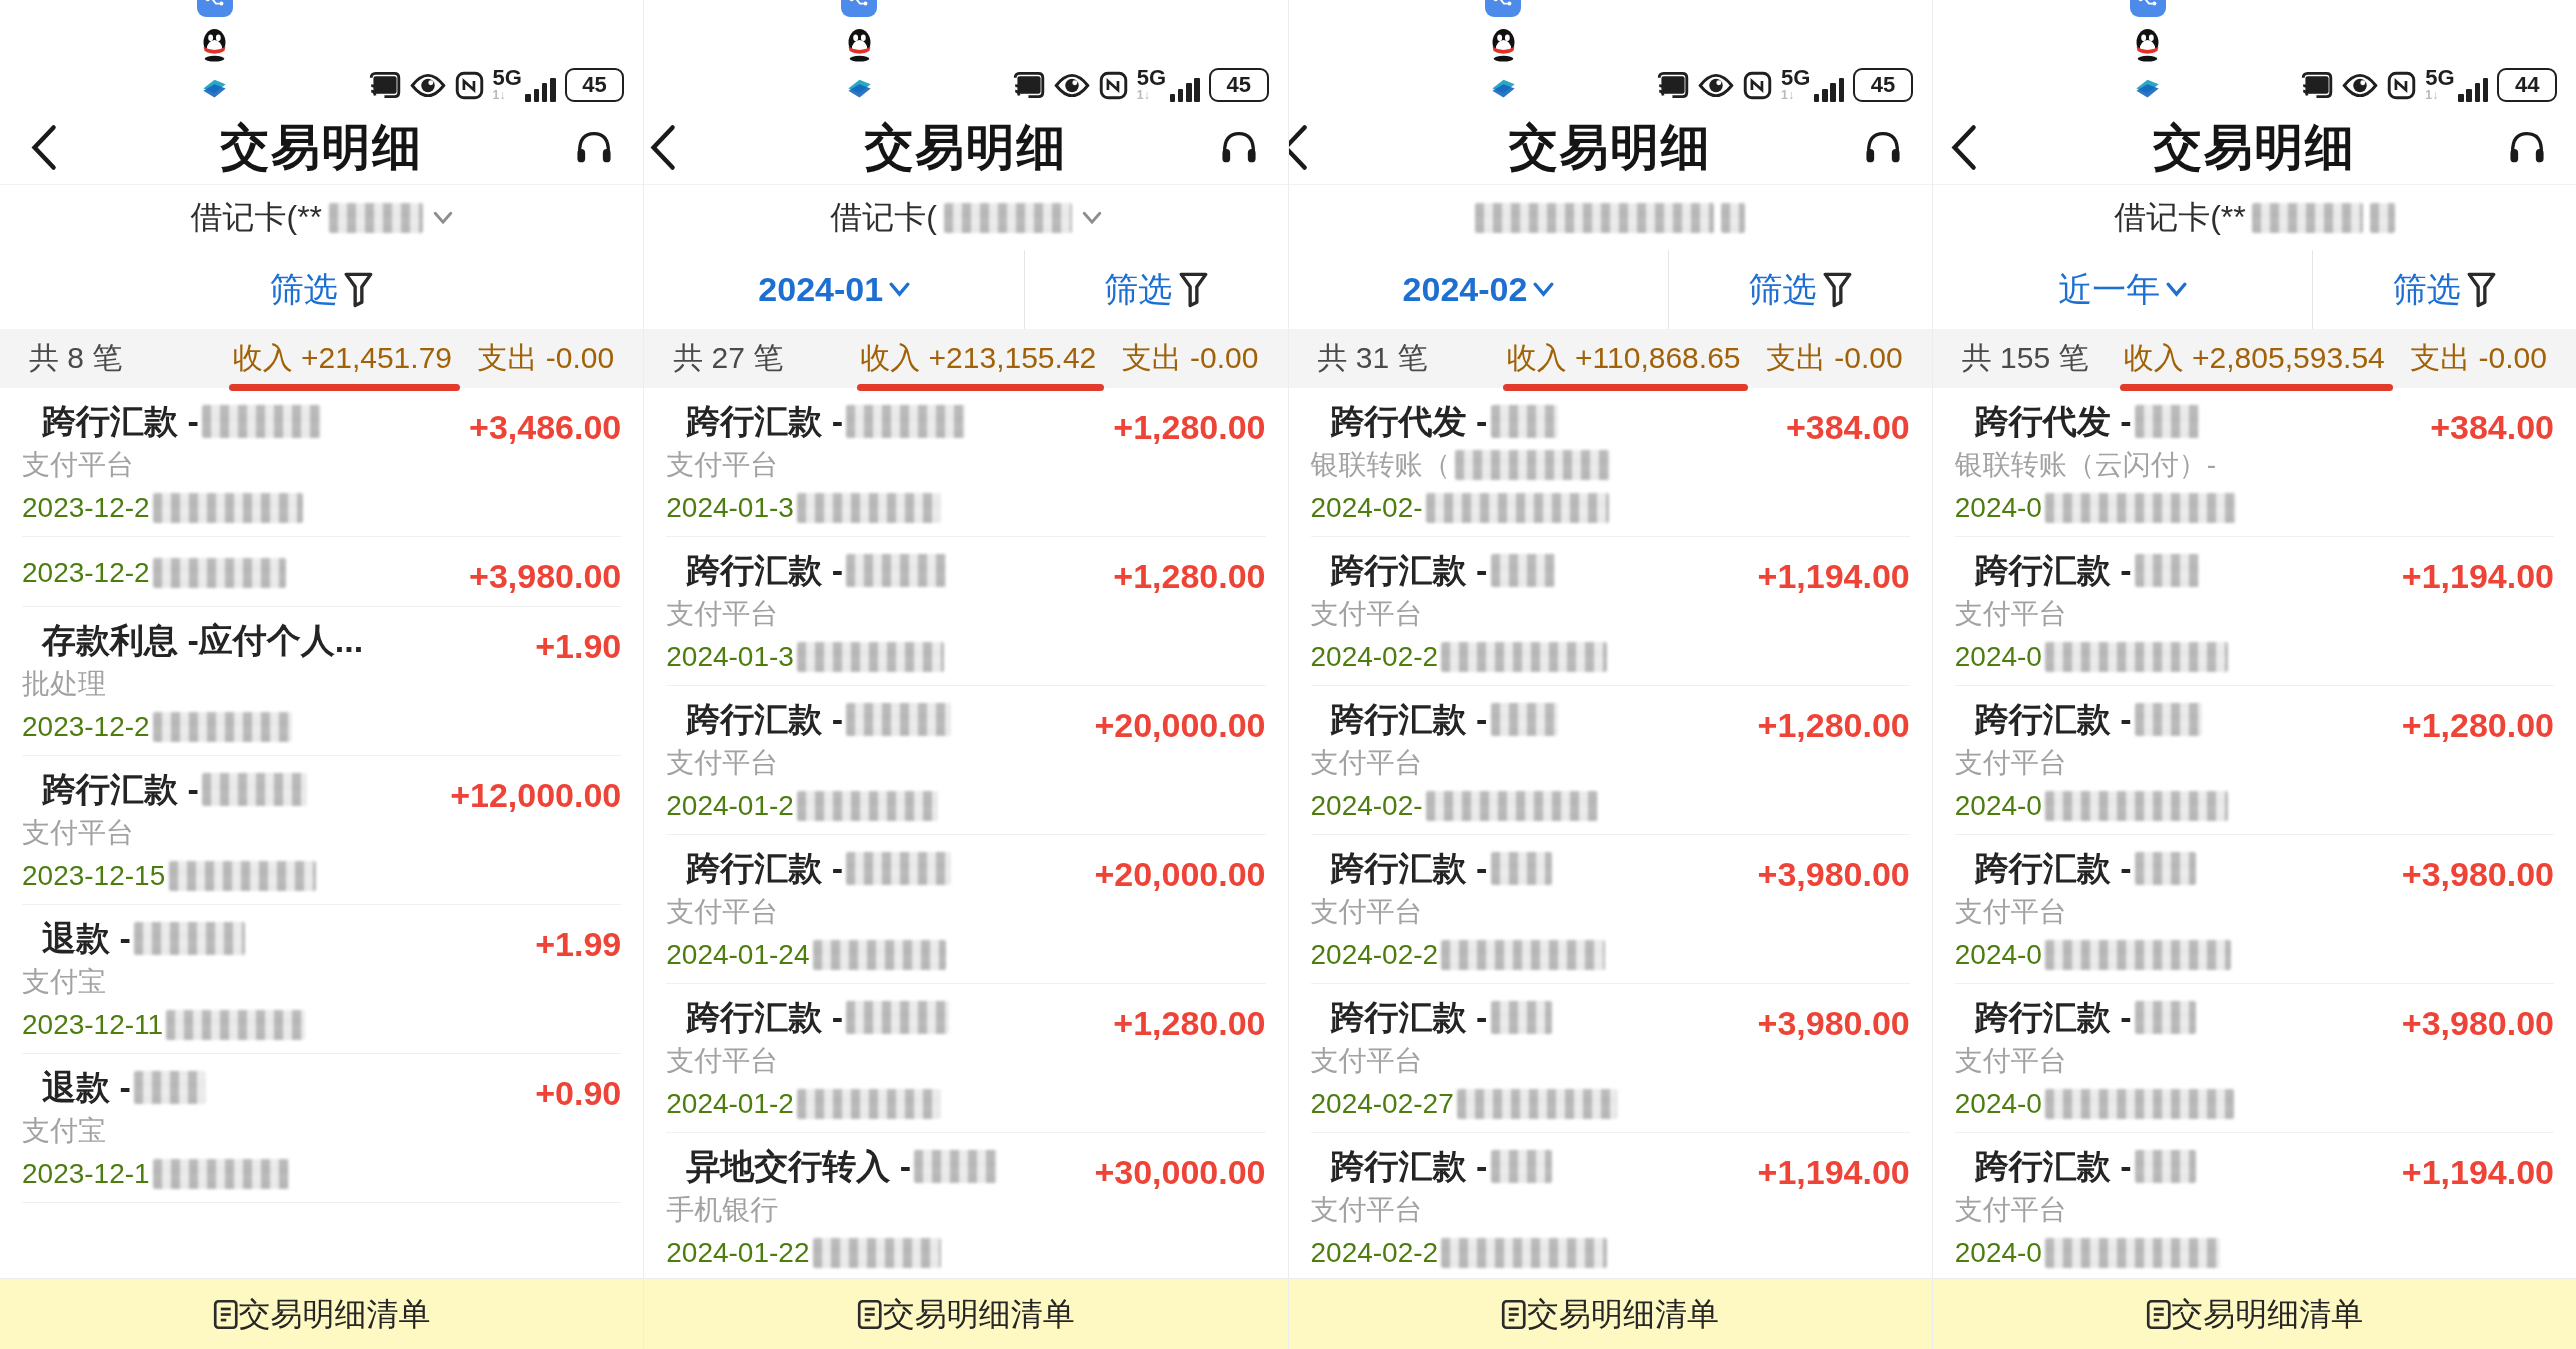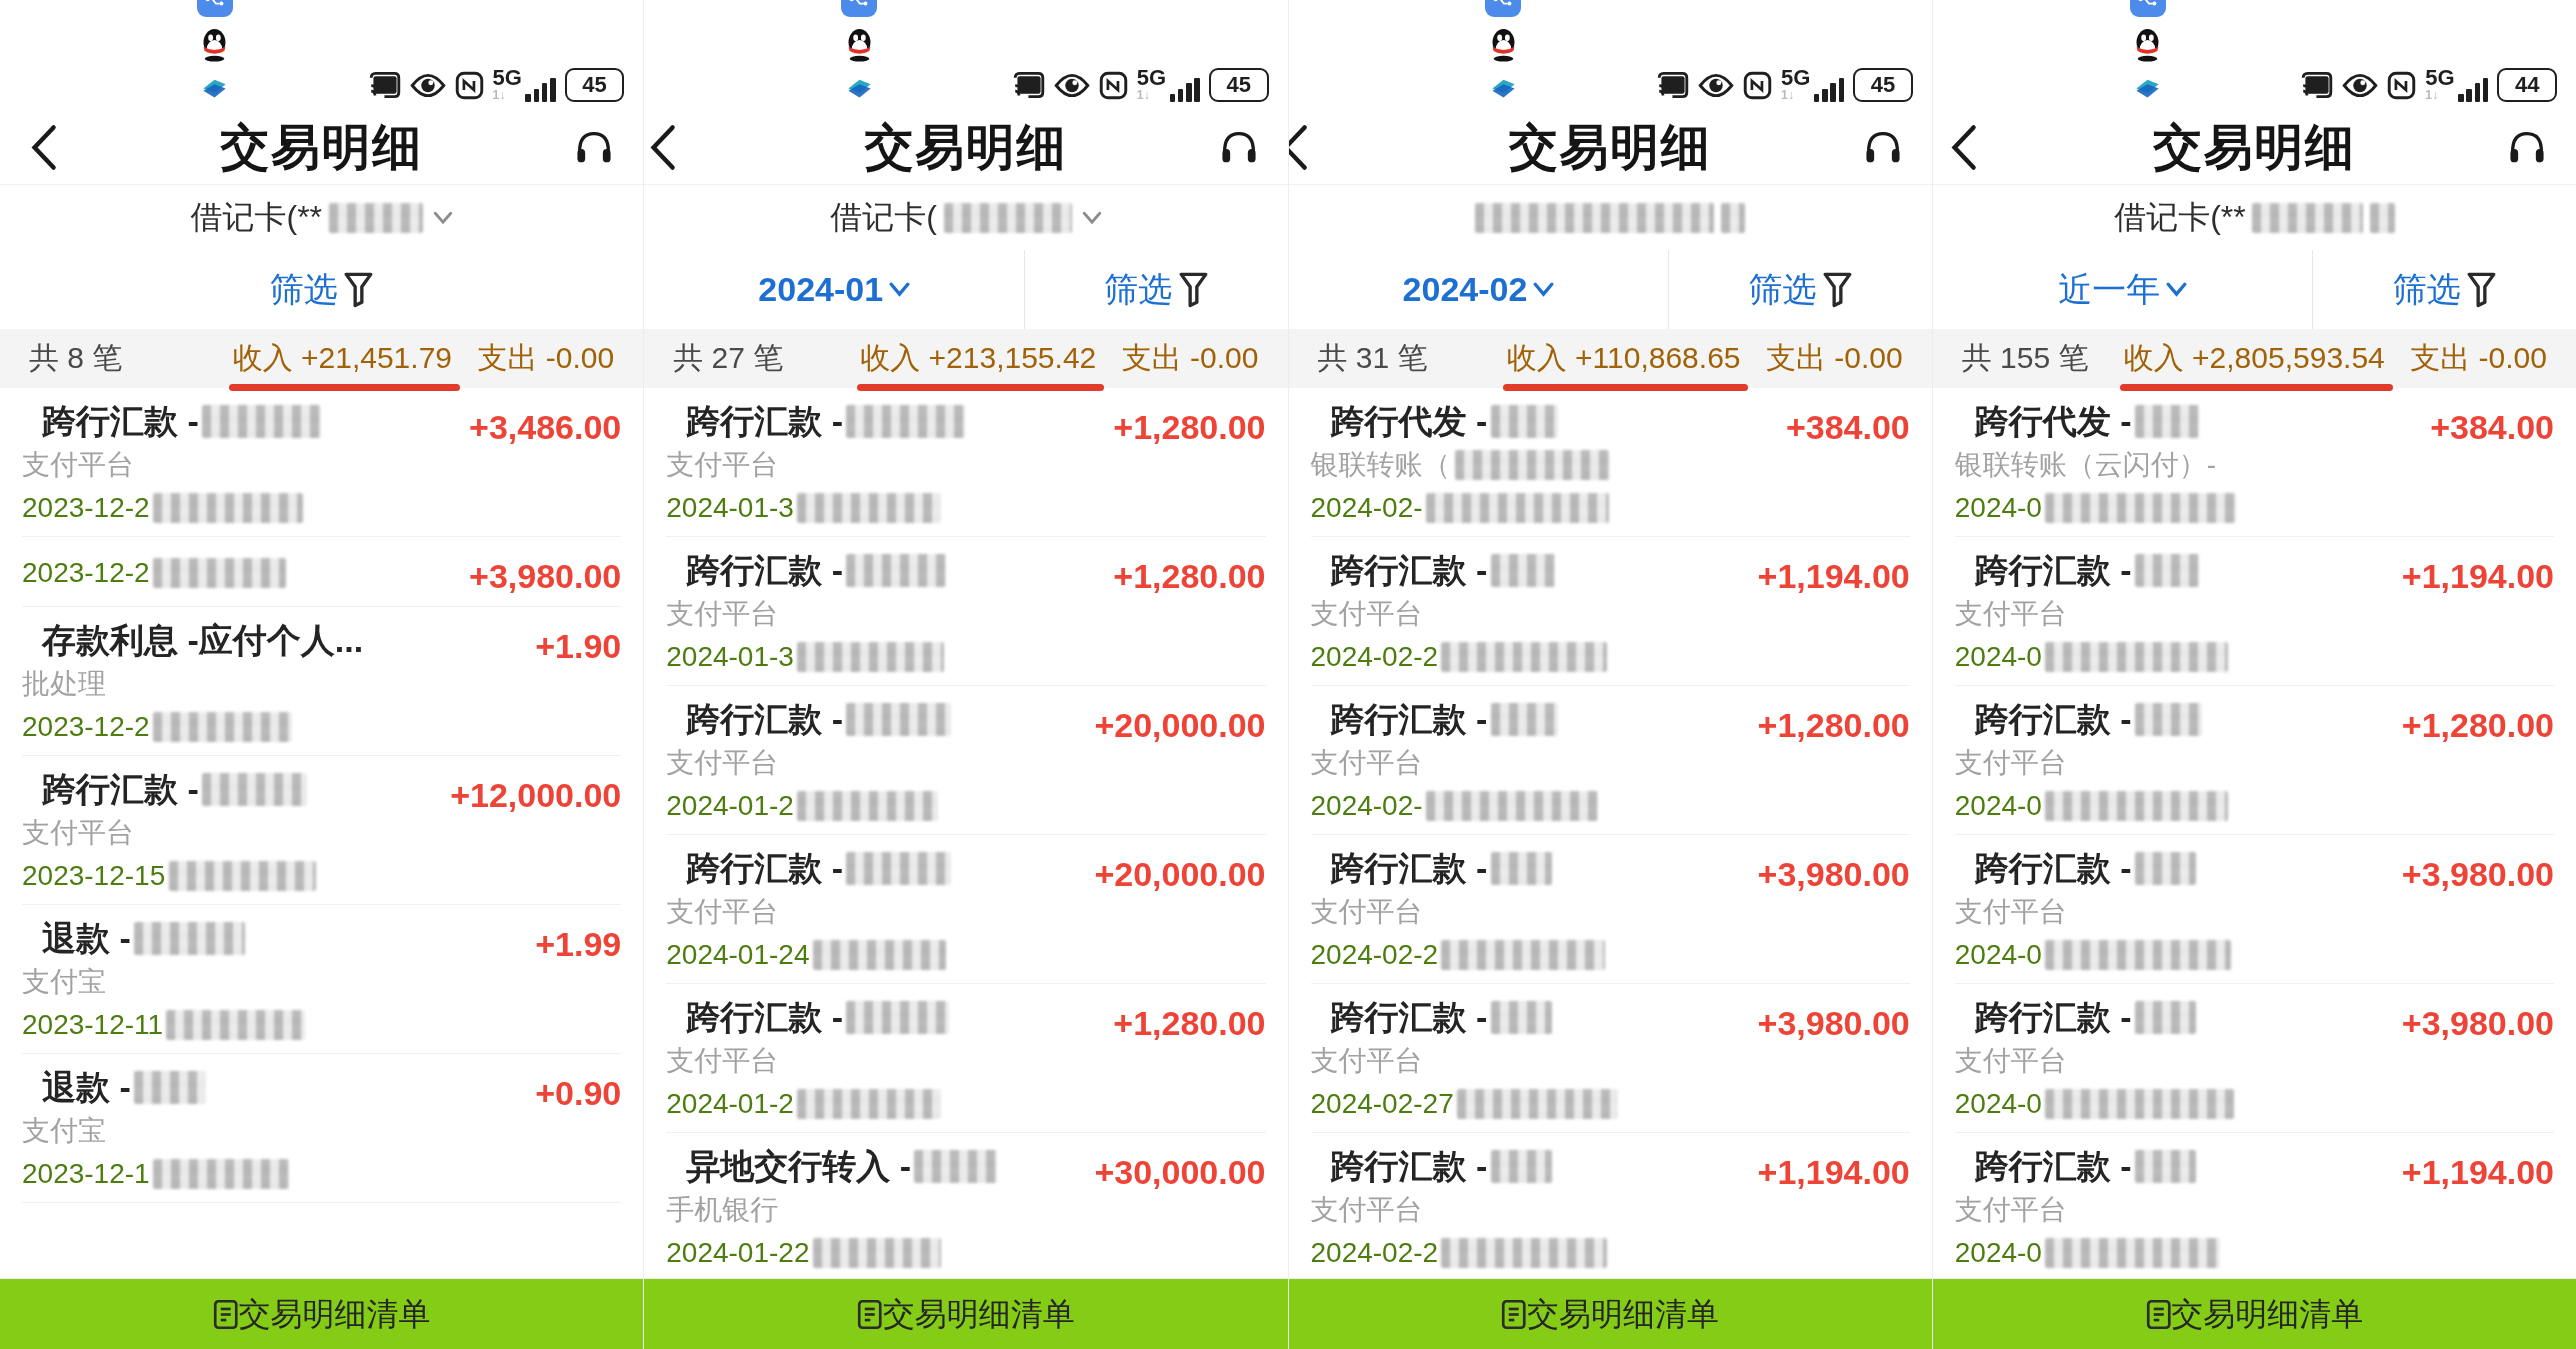--- a/index.html
+++ b/index.html
@@ -71,21 +71,21 @@
 
   
   .mosaic{display:inline-block;height:30px;border-radius:2.2px;vertical-align:middle;
     background-image:
       repeating-linear-gradient(90deg,rgba(150,150,150,.85) 0 9px,rgba(228,228,228,.9) 9px 18px),
       repeating-linear-gradient(0deg,#cdcdcd 0 7.8px,#f2f2f2 7.8px 15.5px);
     filter:blur(1.7px);opacity:.75;}
   .mosaic.tall{height:33px;}
 
   
-  .footer{height:71px;border-top:1.1px solid #ececec;display:flex;align-items:center;justify-content:center;background:#84cc16;}
+  .footer{height:71px;border-top:1.1px solid #ececec;display:flex;align-items:center;justify-content:center;background:#fef9c3;}
   .footer-label{font-size:32px;color:#262626;font-weight:550;}
 
   svg{display:block;}
 </style>
 </head>
 <body>
 
 <div id="panels">
   <div class="panel p0">
 

